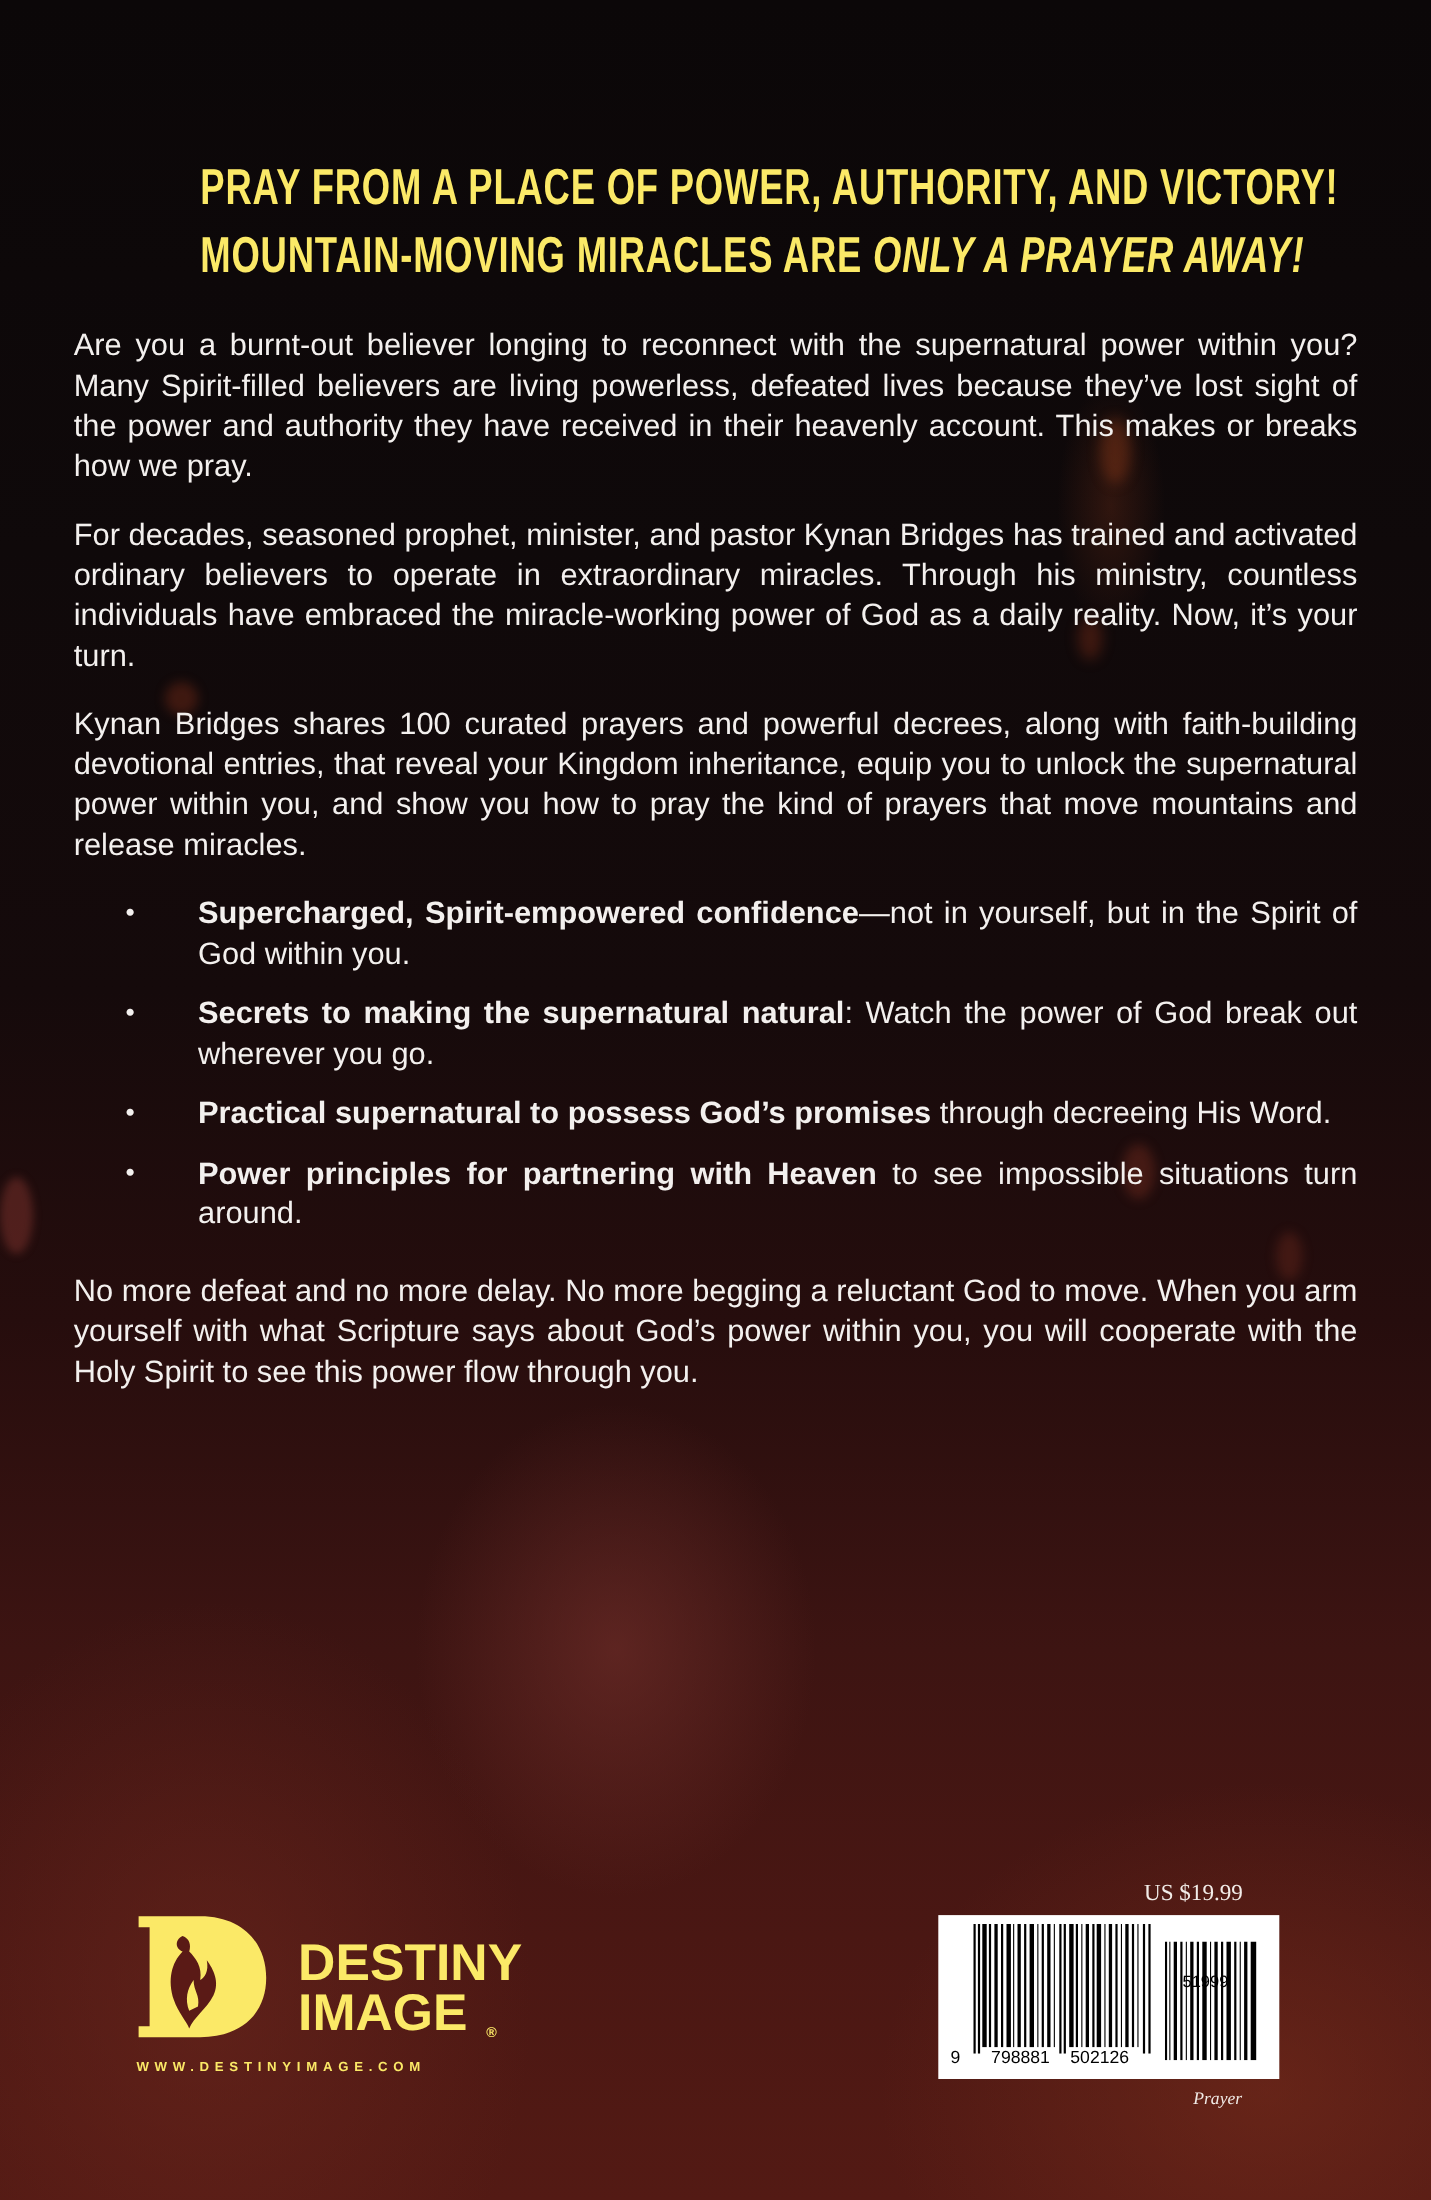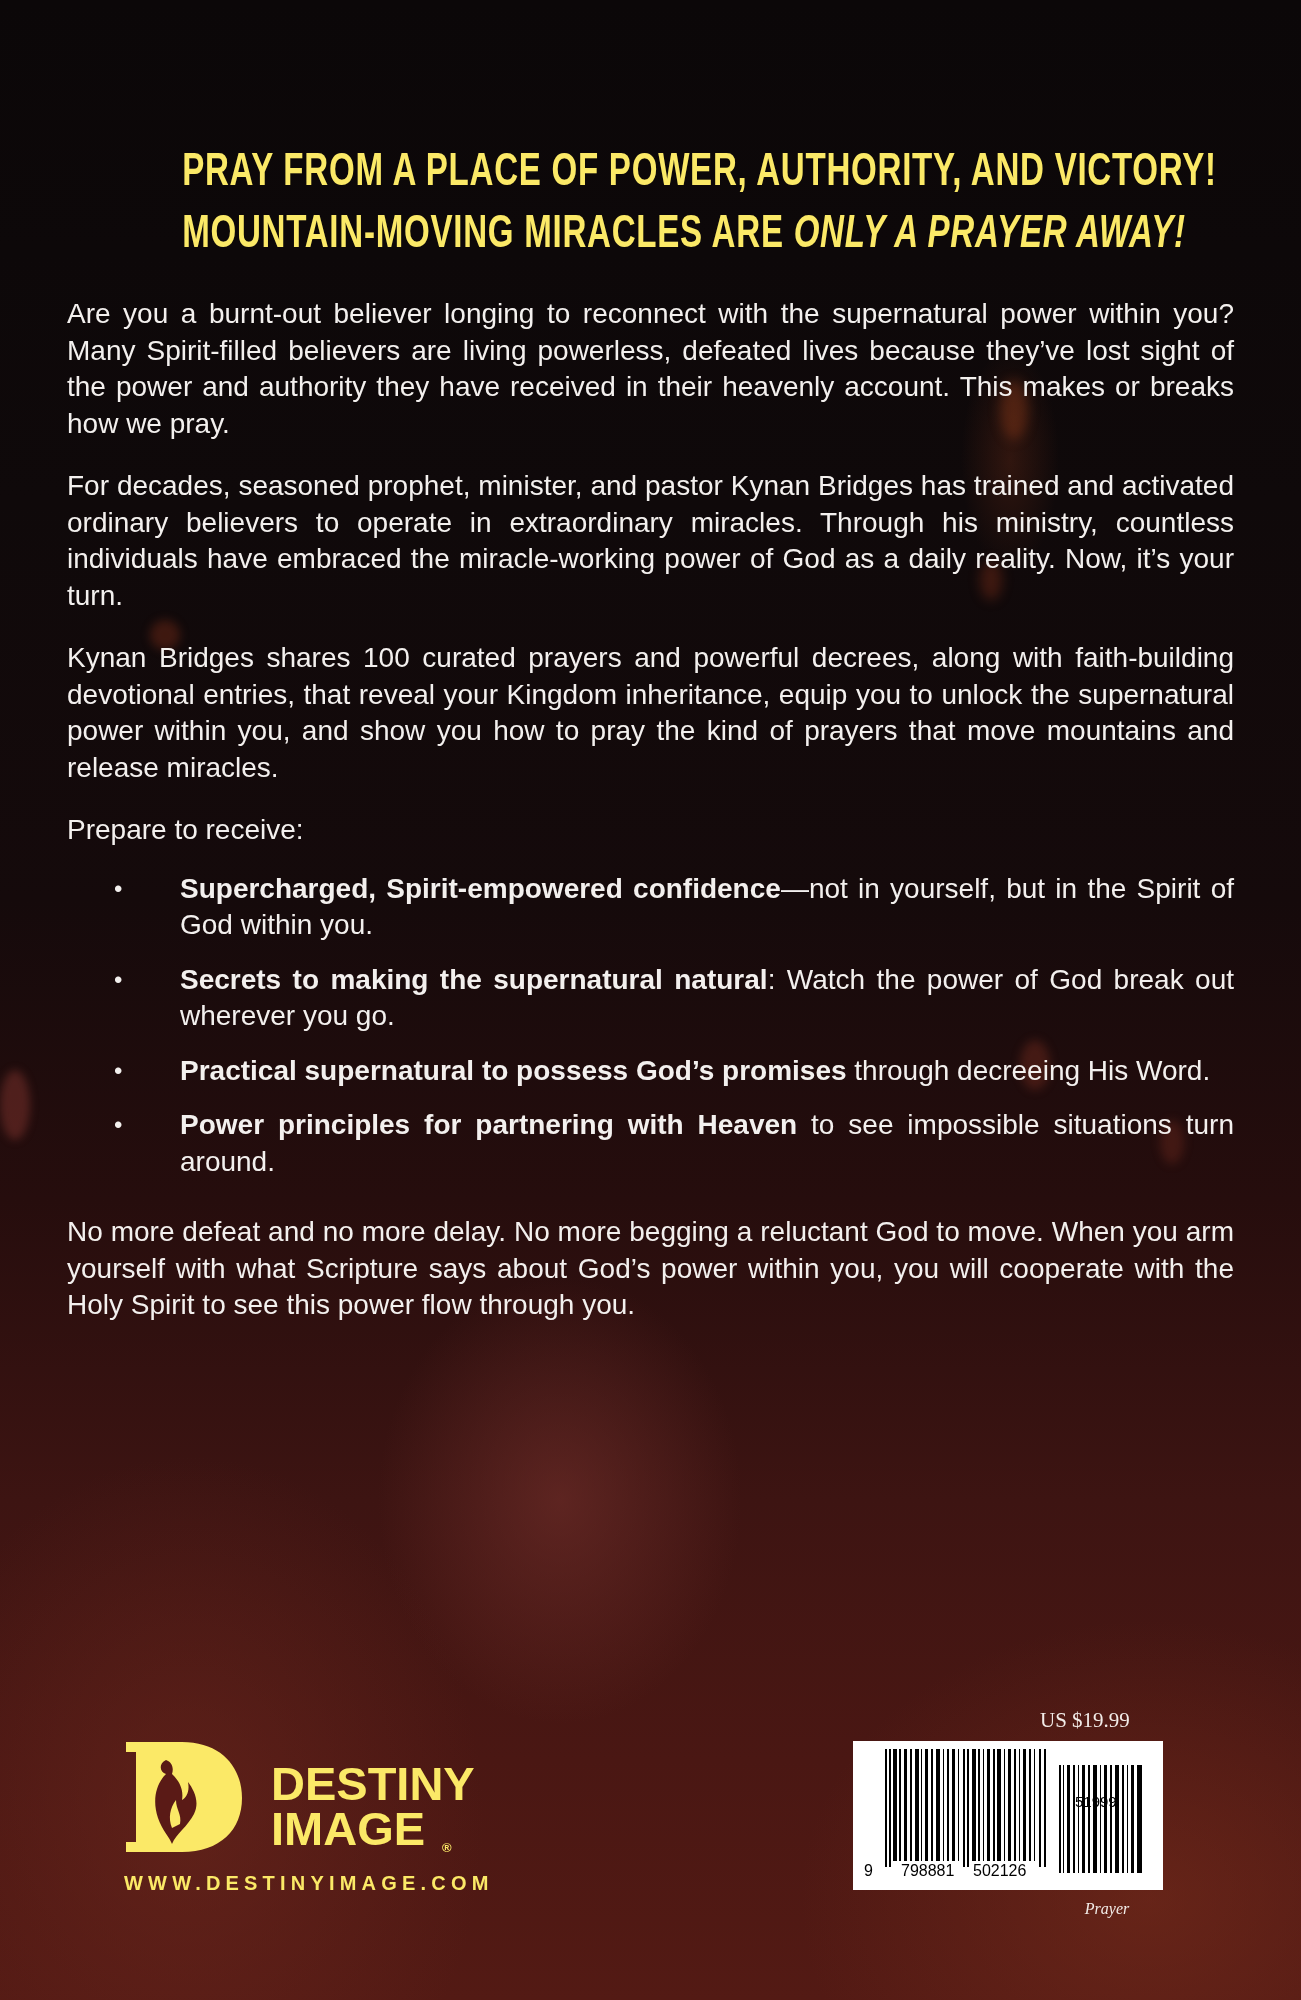--- a/index.html
+++ b/index.html
@@ -37,21 +37,21 @@
   .bullets li b { font-weight: bold; }
   .logo { position: absolute; left: 124px; top: 1738px; }
   .logo-d { position: absolute; left: 0; top: 0; width: 120px; height: 117px; }
   .logo-word {
     position: absolute; left: 147px; color: #fbe967; font-weight: bold;
     font-size: 47px; line-height: 47px; letter-spacing: 0px;
   }
   .logo-reg { position: absolute; left: 318px; top: 102px; color: #fbe967; font-size: 13px; font-weight: bold; }
   .logo-url {
     position: absolute; left: 0; top: 134px; color: #fbe967; font-weight: bold;
-    font-size: 20px; letter-spacing: 5.2px; white-space: nowrap;
+    font-size: 12px; letter-spacing: 5.2px; white-space: nowrap;
   }
   .price {
     position: absolute; left: 1040px; top: 1708px; width: 124px; 
     font-family: "Liberation Serif", serif; font-size: 21px; color: #f2ece8;
   }
   .barcode-box {
     position: absolute; left: 853px; top: 1741px; width: 310px; height: 149px;
     background: #ffffff;
   }
   .bars-main { position: absolute; left: 30px; top: 8px; height: 118px; }
@@ -82,21 +82,20 @@
 
 <div class="headline">
   <div class="row">PRAY FROM A PLACE OF POWER, AUTHORITY, AND VICTORY!</div>
   <div class="row"><span>MOUNTAIN-MOVING MIRACLES ARE </span><em>ONLY A PRAYER AWAY!</em></div>
 </div>
 
 <div class="body-text" style="top:296px;">
   <p>Are you a burnt-out believer longing to reconnect with the supernatural power within you? Many Spirit-filled believers are living powerless, defeated lives because they’ve lost sight of the power and authority they have re­ceived in their heavenly account. This makes or breaks how we pray.</p>
   <p>For decades, seasoned prophet, minister, and pastor Kynan Bridges has trained and activated ordinary believers to operate in extraordinary mira­cles. Through his ministry, countless individuals have embraced the mira­cle-working power of God as a daily reality. Now, it’s your turn.</p>
   <p>Kynan Bridges shares 100 curated prayers and powerful decrees, along with faith-building devotional entries, that reveal your Kingdom inheritance, equip you to unlock the supernatural power within you, and show you how to pray the kind of prayers that move mountains and release miracles.</p>
-  <p style="margin-bottom:22px;">Prepare to receive:</p>
 
   <ul class="bullets">
     <li><span class="dot">•</span><b>Supercharged, Spirit-empowered confidence</b><span>—not in yourself, but in the Spirit of God within you.</span></li>
     <li><span class="dot">•</span><b>Secrets to making the supernatural natural</b><span>: Watch the power of God break out wherever you go.</span></li>
     <li><span class="dot">•</span><b>Practical supernatural to possess God’s promises</b><span> through de­creeing His Word.</span></li>
     <li><span class="dot">•</span><b>Power principles for partnering with Heaven</b><span> to see impossible situ­ations turn around.</span></li>
   </ul>
 
   <p style="margin-top:34px;">No more defeat and no more delay. No more begging a reluctant God to move. When you arm yourself with what Scripture says about God’s power within you, you will cooperate with the Holy Spirit to see this power flow through you.</p>
 </div>

